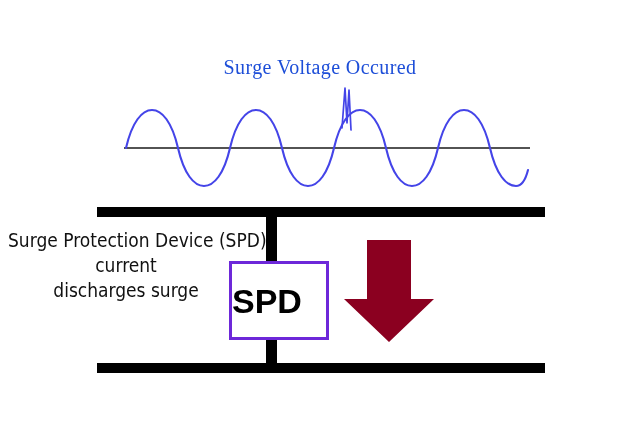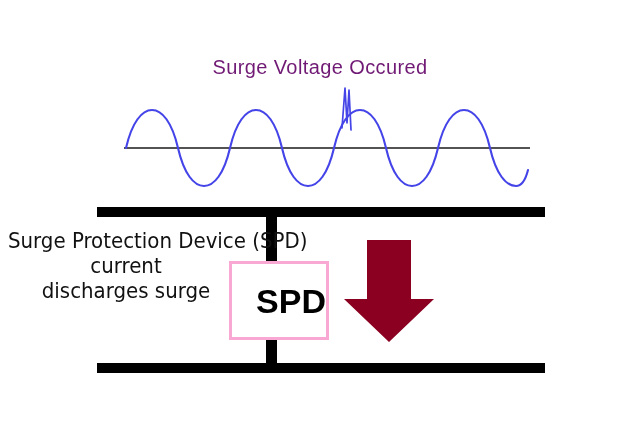--- a/index.html
+++ b/index.html
@@ -31,58 +31,58 @@
 
   
   .wave-title {
     position: absolute;
     left: 0;
     top: 56px;
     width: 640px;
     text-align: center;
     font-size: 20px;
     letter-spacing: 0.4px;
-    color: #701a75;
-    font-family: Liberation Sans, sans-serif;
+    color: #1d4ed8;
+    font-family: Liberation Serif, serif;
     white-space: nowrap;
   }
 
   
   .side-caption {
     position: absolute;
     left: 16px;
     top: 228px;
     width: 220px;
     text-align: center;
-    font-size: 22px;
+    font-size: 19px;
     line-height: 25px;
     color: #111111;
     font-family: "DejaVu Sans Condensed", "Liberation Sans Narrow", "Liberation Sans", sans-serif;
   }
   .side-caption .cap-line {
     display: block;
     white-space: nowrap;
   }
   .side-caption .cap-line.cap-line-wide {
     margin-left: -8px;
   }
 
   
   .spd-box {
     position: absolute;
     left: 229px;
     top: 261px;
     width: 100px;
     height: 79px;
     box-sizing: border-box;
-    border: 3px solid #f9a8d4;
+    border: 3px solid #6d28d9;
     background: #ffffff;
     display: flex;
     align-items: center;
-    justify-content: flex-end;
+    justify-content: flex-start;
   }
   .spd-label {
     font-family: "Liberation Sans", "DejaVu Sans", sans-serif;
     font-weight: bold;
     font-size: 34px;
     letter-spacing: 0px;
     color: #000000;
     line-height: 1;
   }
 </style>

